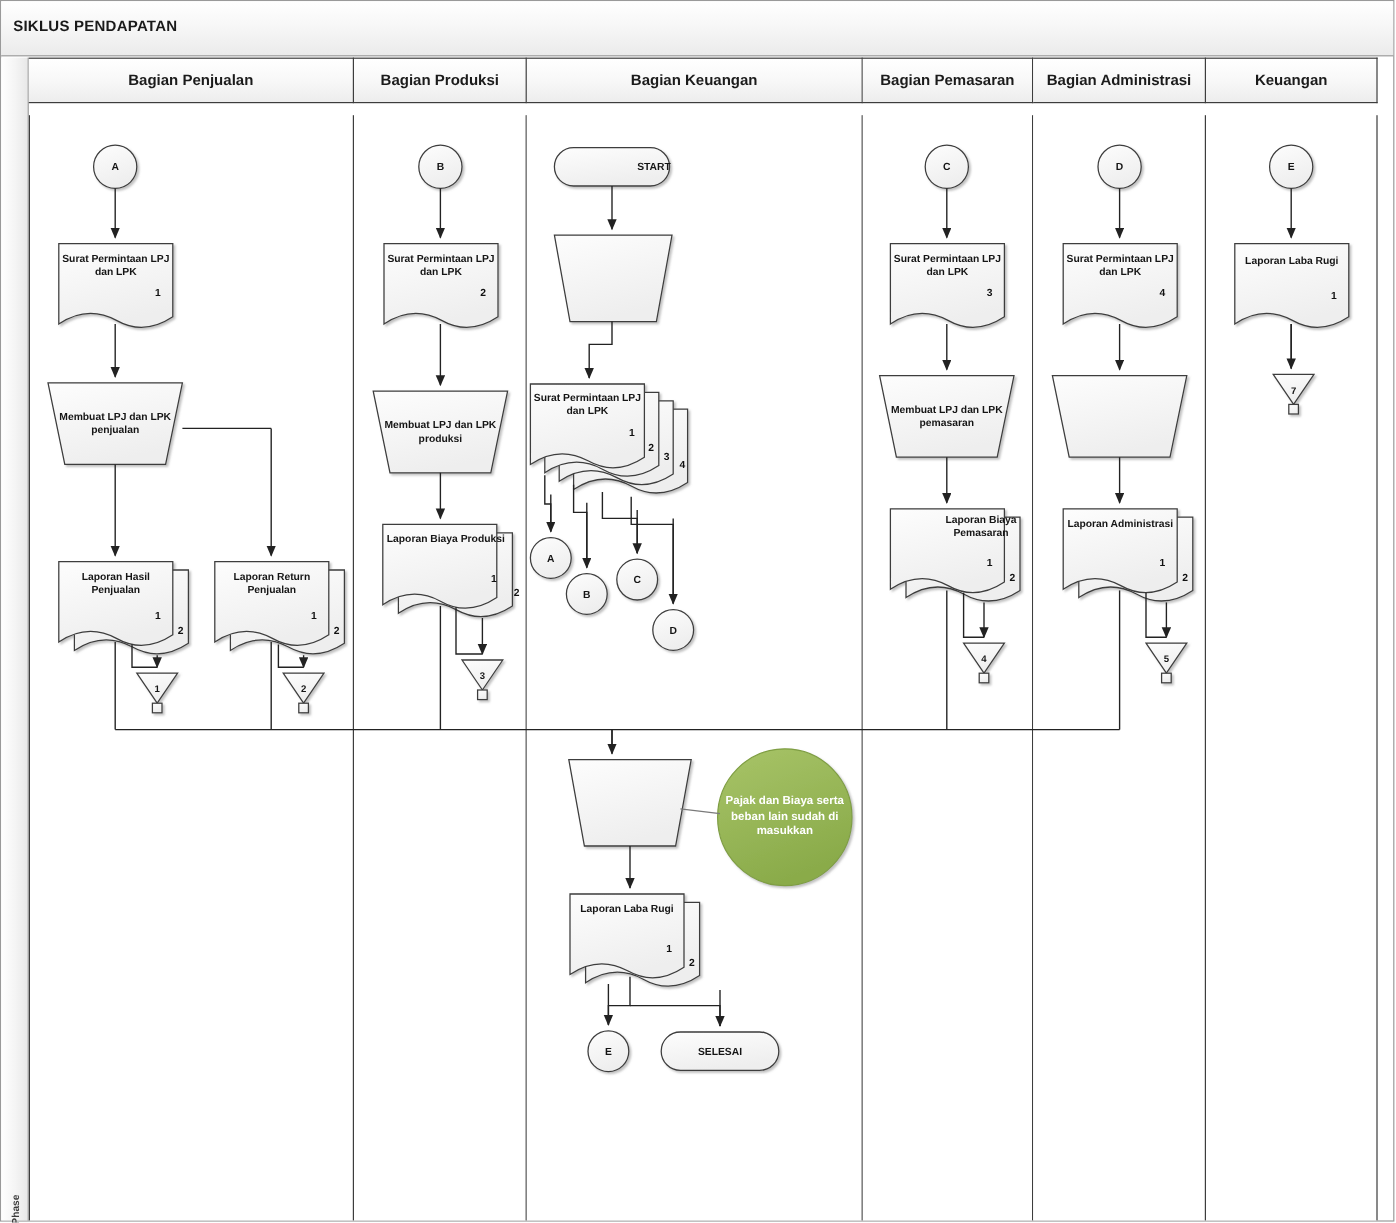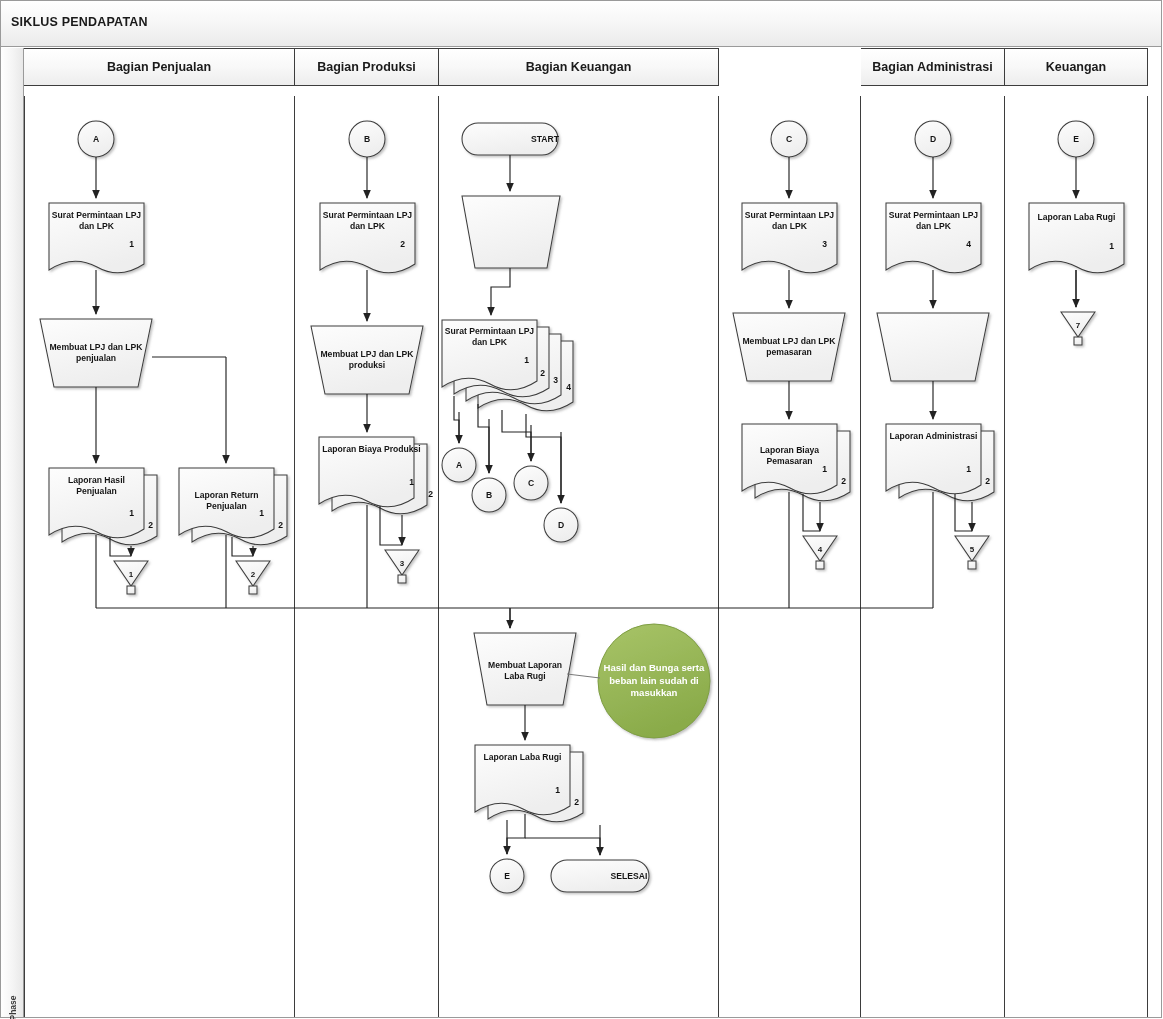--- a/index.html
+++ b/index.html
@@ -58,20 +58,23 @@
   </div>
 
   <div class="hdr" style="left:24px;width:271px;">
     <span>Bagian Penjualan</span>
     </div>
   <div class="hdr" style="left:439px;width:280px;">
     <span>Bagian Keuangan</span>
     </div>
   <div class="hdr" style="left:295px;width:144px;">
     <span>Bagian Produksi</span>
+    </div>
+  <div class="hdr" style="left:719px;width:142px;">
+    <span>Bagian Pemasaran</span>
     </div>
   <div class="hdr" style="left:861px;width:144px;">
     <span>Bagian Administrasi</span>
     </div>
   <div class="hdr" style="left:1005px;width:143px;">
     <span>Keuangan</span>
     </div>
 
   <div class="lane first" style="left:24px;width:271px;"></div>
   <div class="lane" style="left:295px;width:144px;"></div>
@@ -243,21 +246,21 @@
     </div>
   <div class="nd" style="left:46px;top:322px;width:100px;height:62px;">
     <div class="lbl">Membuat LPJ dan LPK penjualan</div>
     </div>
   <div class="nd" style="left:49px;top:468px;width:95px;height:52px;">
     <div class="lbl" style="justify-content:flex-start;padding-top:7px;">Laporan Hasil Penjualan</div>
     <div class="corner-num" style="right:10px;top:40px;">1</div>
     <div class="corner-num" style="right:-9px;top:52px;">2</div>
     </div>
   <div class="nd" style="left:179px;top:468px;width:95px;height:52px;">
-    <div class="lbl" style="justify-content:flex-start;padding-top:22px;">Laporan Return Penjualan</div>
+    <div class="lbl" style="justify-content:flex-start;padding-top:7px;">Laporan Return Penjualan</div>
     <div class="corner-num" style="right:10px;top:40px;">1</div>
     <div class="corner-num" style="right:-9px;top:52px;">2</div>
     </div>
   <div class="nd" style="left:114px;top:563px;width:34px;height:20px;">
     <div class="lbl small" style="justify-content:flex-start;padding-top:7px;">1</div>
     </div>
   <div class="nd" style="left:236px;top:563px;width:34px;height:20px;">
     <div class="lbl small" style="justify-content:flex-start;padding-top:7px;">2</div>
     </div>
 
@@ -295,50 +298,47 @@
     </div>
   <div class="nd" style="left:472px;top:478px;width:34px;height:34px;">
     <div class="lbl">B</div>
     </div>
   <div class="nd" style="left:514px;top:466px;width:34px;height:34px;">
     <div class="lbl">C</div>
     </div>
   <div class="nd" style="left:544px;top:508px;width:34px;height:34px;">
     <div class="lbl">D</div>
     </div>
-  <div class="nd" style="left:480px;top:642px;width:90px;height:58px;">
-    <div class="lbl">Membuat Laporan Laba Rugi</div>
-    </div>
   <div class="nd" style="left:600px;top:638px;width:108px;height:86px;">
-    <div class="lbl" style="color:#ffffff;font-size:9.6px;line-height:1.32;">Hasil dan Bunga serta beban lain sudah di masukkan</div>
+    <div class="lbl" style="color:#ffffff;font-size:9.6px;line-height:1.32;">Pajak dan Biaya serta beban lain sudah di masukkan</div>
     </div>
   <div class="nd" style="left:475px;top:745px;width:95px;height:52px;">
     <div class="lbl" style="justify-content:flex-start;padding-top:7px;">Laporan Laba Rugi</div>
     <div class="corner-num" style="right:10px;top:40px;">1</div>
     <div class="corner-num" style="right:-9px;top:52px;">2</div>
     </div>
   <div class="nd" style="left:490px;top:859px;width:34px;height:34px;">
     <div class="lbl">E</div>
     </div>
-  <div class="nd" style="left:551px;top:860px;width:98px;height:32px;margin-left:29px;">
+  <div class="nd" style="left:551px;top:860px;width:98px;height:32px;">
     <div class="lbl">SELESAI</div>
     </div>
 
   <div class="nd" style="left:771px;top:121px;width:36px;height:36px;">
     <div class="lbl">C</div>
     </div>
   <div class="nd" style="left:742px;top:203px;width:95px;height:52px;">
     <div class="lbl" style="justify-content:flex-start;padding-top:7px;">Surat Permintaan LPJ dan LPK</div>
     <div class="corner-num" style="right:10px;top:36px;">3</div>
     </div>
   <div class="nd" style="left:739px;top:316px;width:100px;height:62px;">
     <div class="lbl">Membuat LPJ dan LPK pemasaran</div>
     </div>
   <div class="nd" style="left:742px;top:424px;width:95px;height:52px;">
-    <div class="lbl" style="justify-content:flex-start;padding-top:21px;">Laporan Biaya Pemasaran</div>
+    <div class="lbl" style="justify-content:flex-start;padding-top:4px;margin-left:28px;">Laporan Biaya Pemasaran</div>
     <div class="corner-num" style="right:10px;top:40px;">1</div>
     <div class="corner-num" style="right:-9px;top:52px;">2</div>
     </div>
   <div class="nd" style="left:803px;top:538px;width:34px;height:20px;">
     <div class="lbl small" style="justify-content:flex-start;padding-top:7px;">4</div>
     </div>
 
   <div class="nd" style="left:915px;top:121px;width:36px;height:36px;">
     <div class="lbl">D</div>
     </div>

